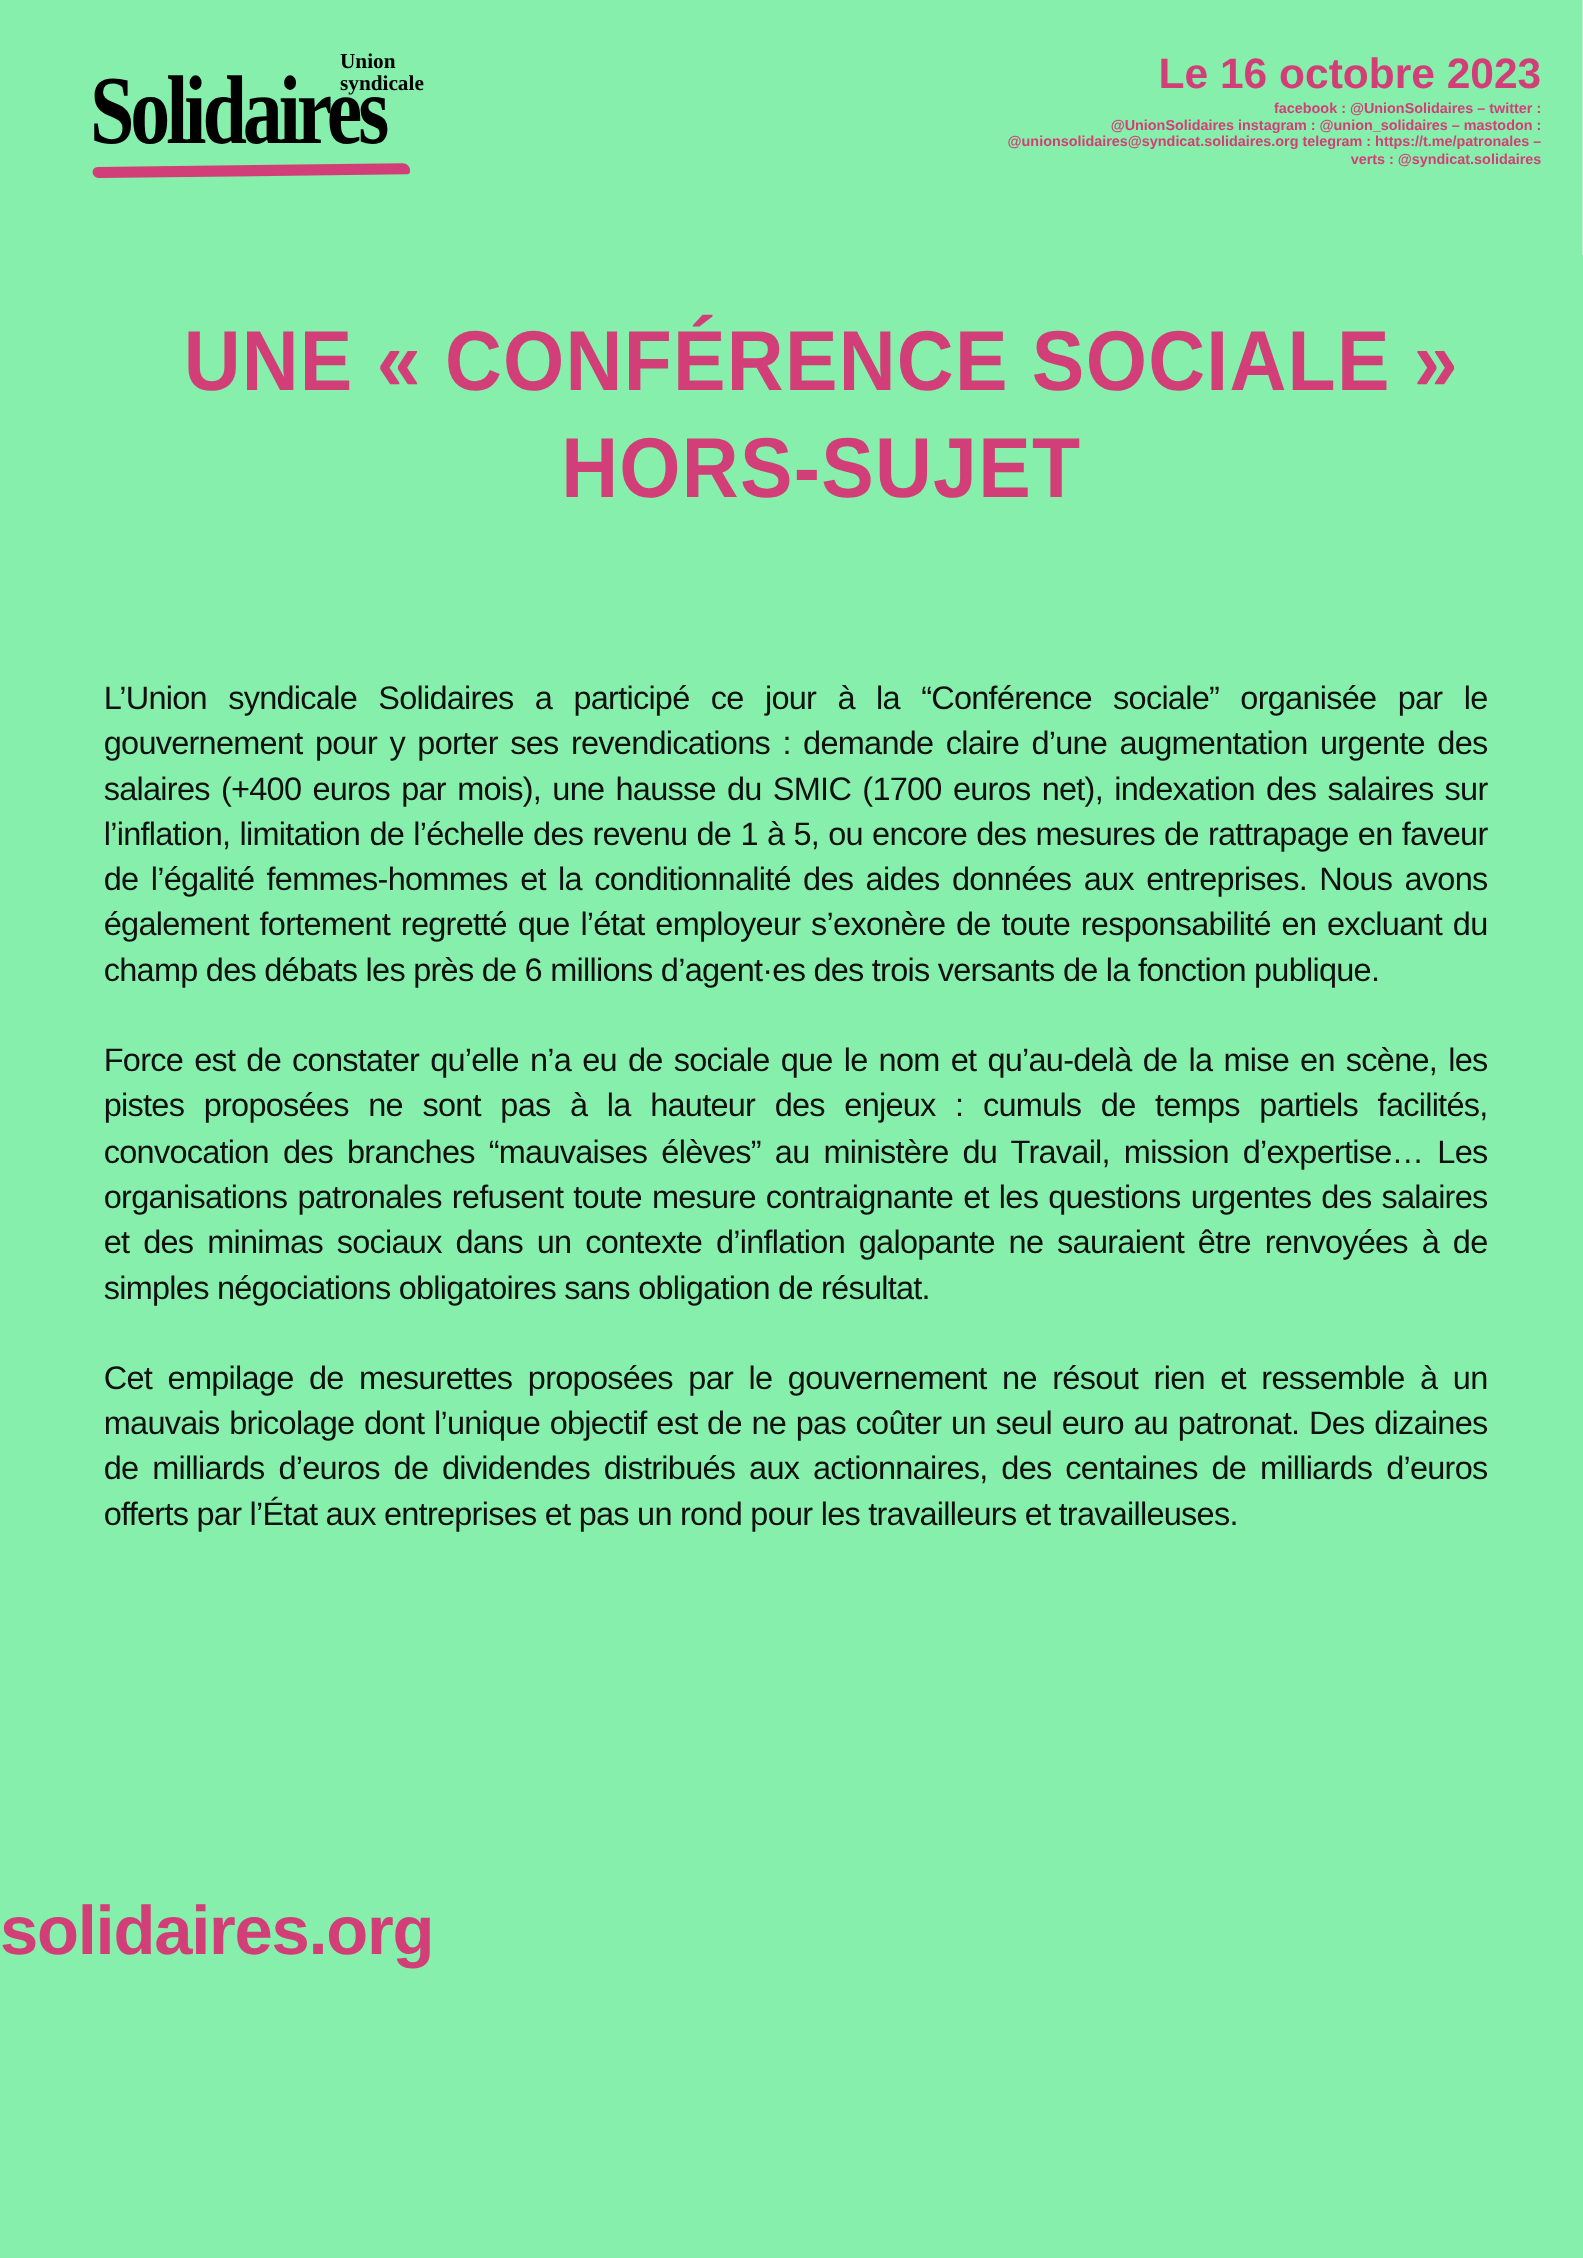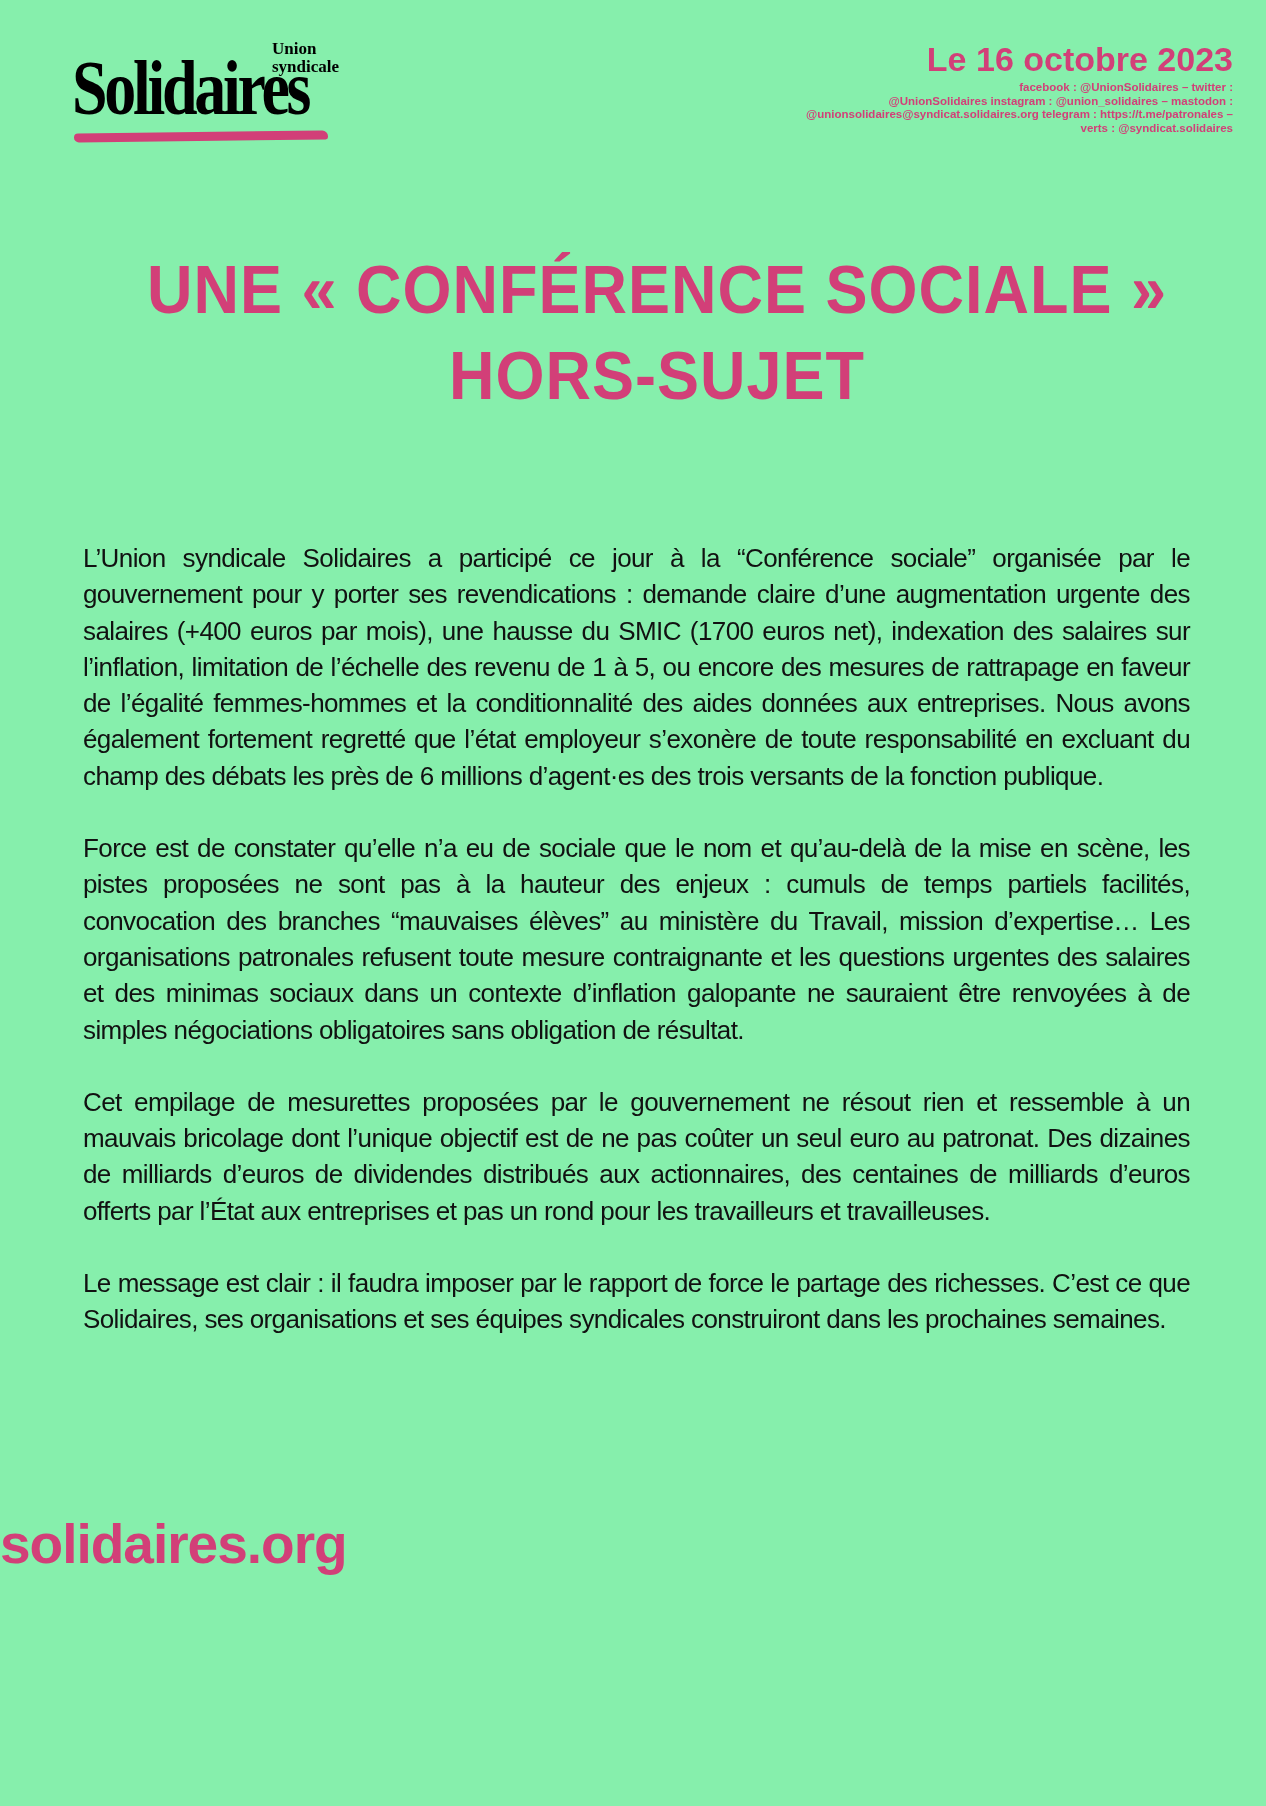--- a/index.html
+++ b/index.html
@@ -104,18 +104,17 @@
 
   <h1 class="title">
     <span class="title-line">UNE « CONFÉRENCE SOCIALE »</span>
     <span class="title-line">HORS-SUJET</span>
   </h1>
 
   <main class="body-text">
     <p>L’Union syndicale Solidaires a participé ce jour à la “Conférence sociale” organisée par le gouvernement pour y porter ses revendications : demande claire d’une augmentation urgente des salaires (+400 euros par mois), une hausse du SMIC (1700 euros net), indexation des salaires sur l’inflation, limitation de l’échelle des revenu de 1 à 5, ou encore des mesures de rattrapage en faveur de l’égalité femmes-hommes et la conditionnalité des aides données aux entreprises. Nous avons également fortement regretté que l’état employeur s’exonère de toute responsabilité en excluant du champ des débats les près de 6 millions d’agent·es des trois versants de la fonction publique.</p>
     <p>Force est de constater qu’elle n’a eu de sociale que le nom et qu’au-delà de la mise en scène, les pistes proposées ne sont pas à la hauteur des enjeux : cumuls de temps partiels facilités, convocation des branches “mauvaises élèves” au ministère du Travail, mission d’expertise…  Les organisations patronales refusent toute mesure contraignante et les questions urgentes des salaires et des minimas sociaux dans un contexte d’inflation galopante ne sauraient être renvoyées à de simples négociations obligatoires sans obligation de résultat.</p>
     <p>Cet empilage de mesurettes proposées par le gouvernement ne résout rien et ressemble à un mauvais bricolage dont l’unique objectif est de ne pas coûter un seul euro au patronat. Des dizaines de milliards d’euros de dividendes distribués aux actionnaires, des centaines de milliards d’euros offerts par l’État aux entreprises et pas un rond pour les travailleurs et travailleuses.</p>
-    <p>Le message est clair : il faudra imposer par le rapport de force le partage des richesses. C’est ce que Solidaires, ses organisations et ses équipes syndicales construiront dans les prochaines semaines.</p>
   </main>
 
   <a class="website" href="#">solidaires.org</a>
 
 </div>
 
 </body></html>

